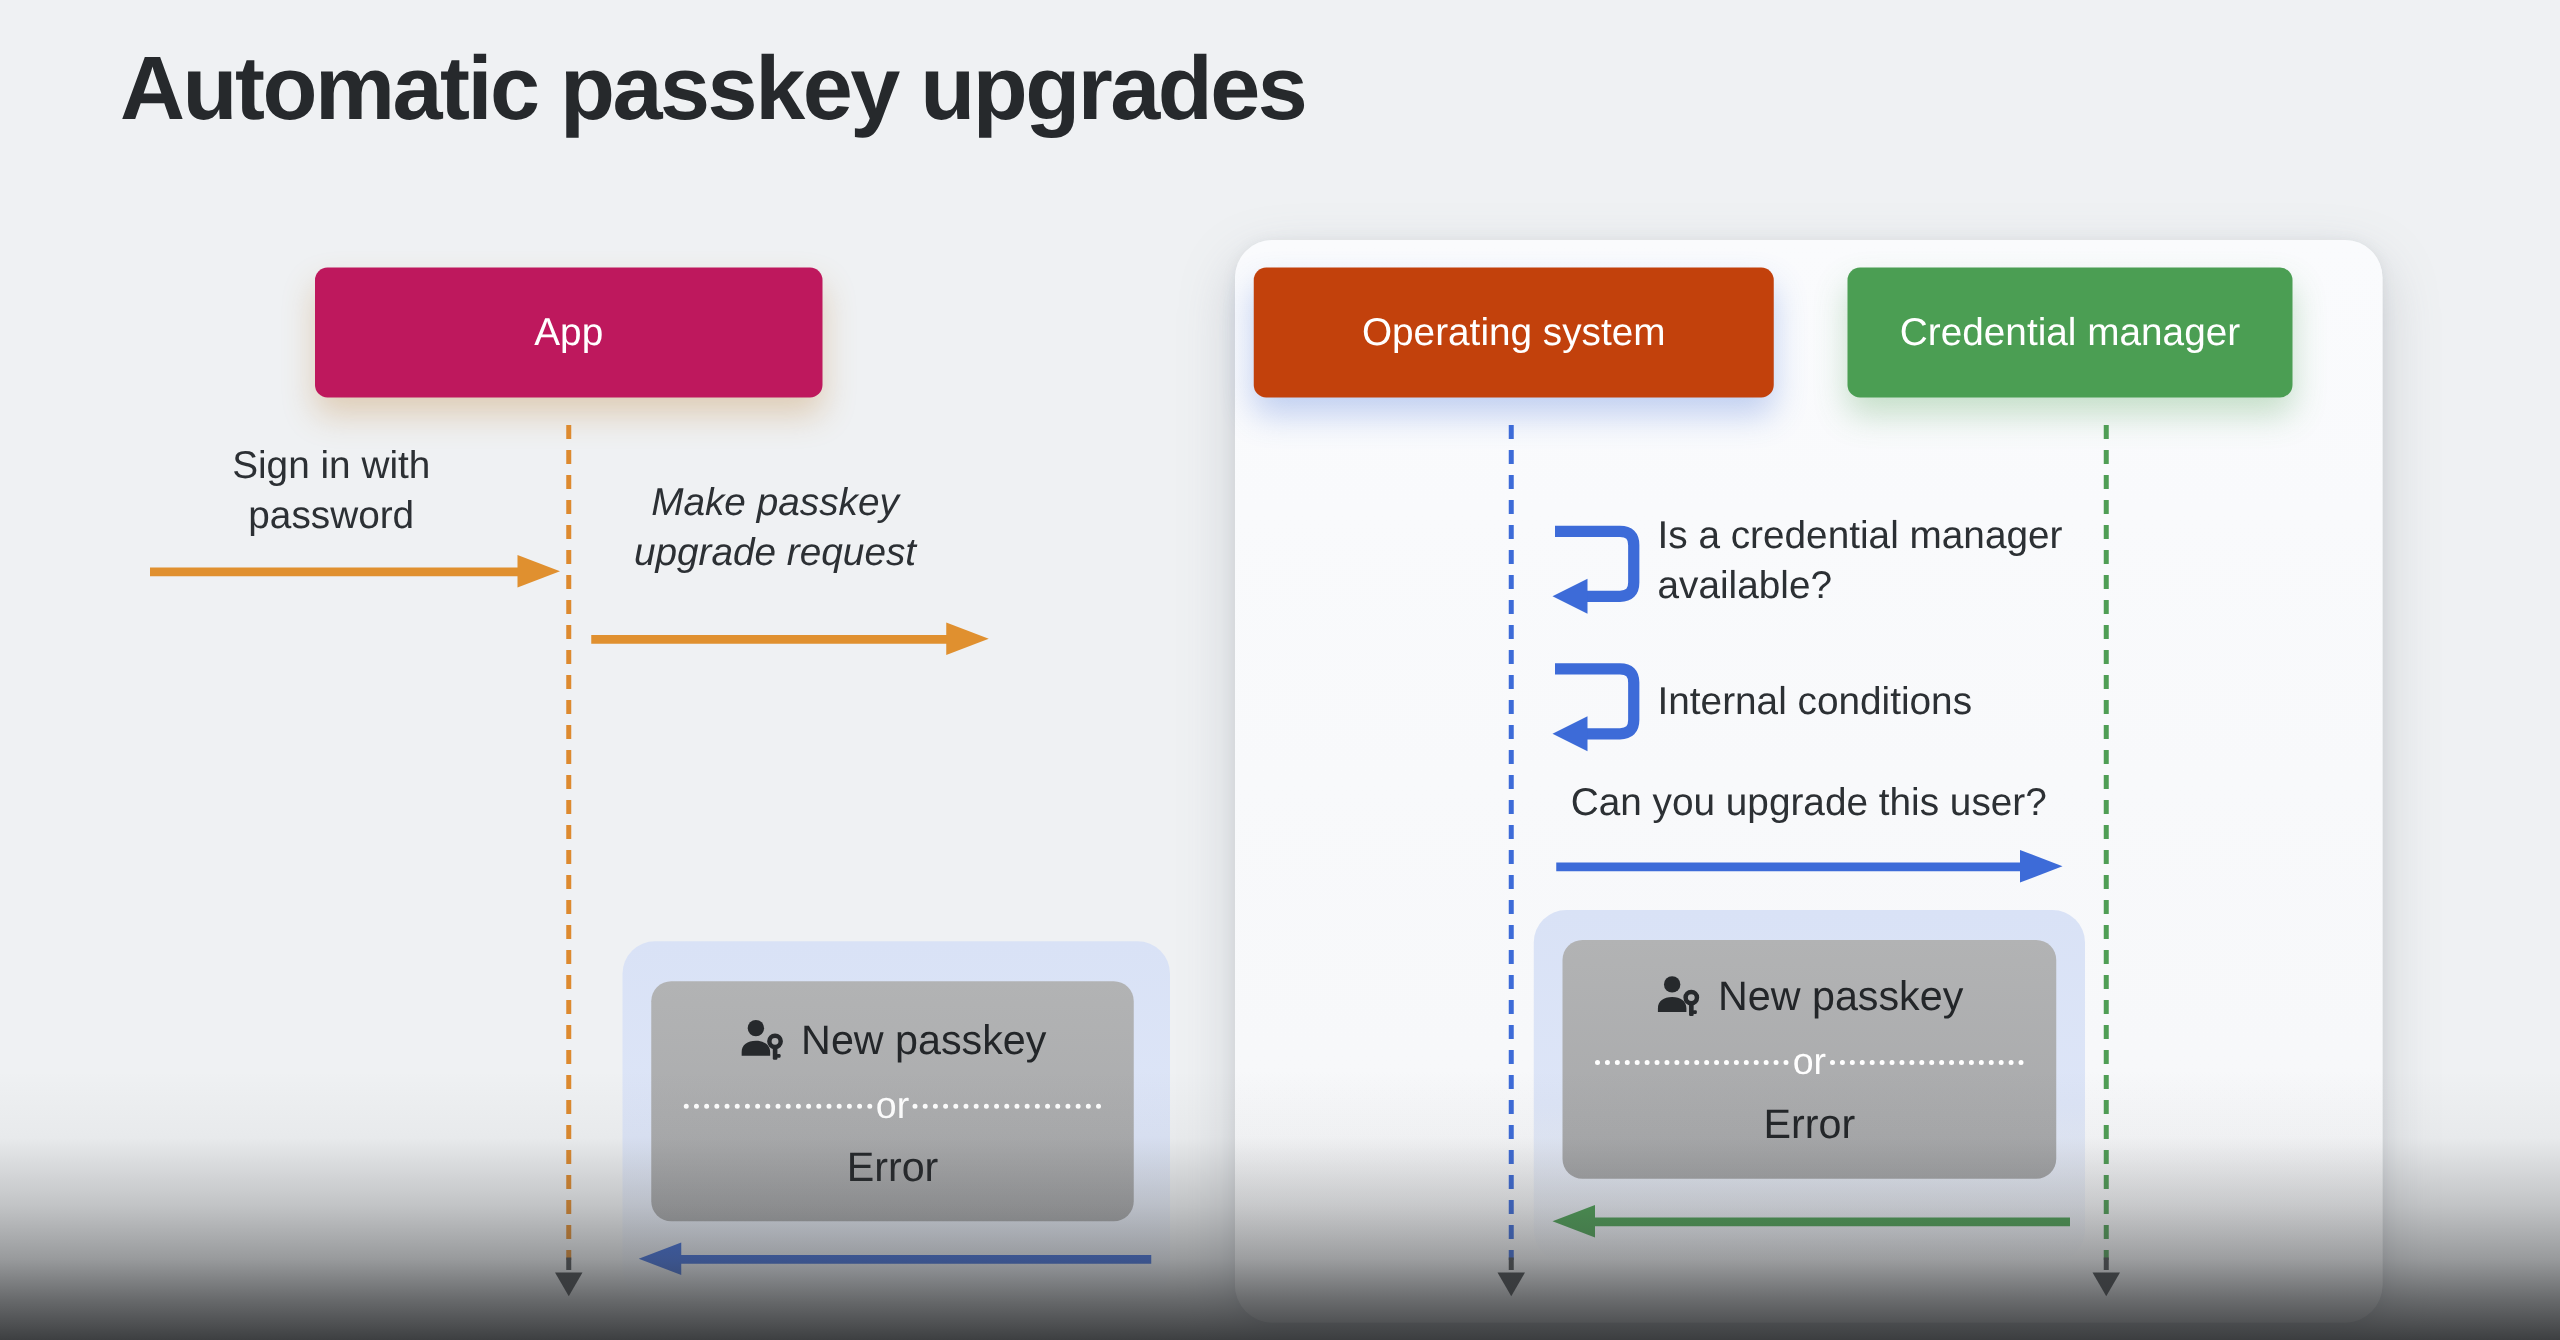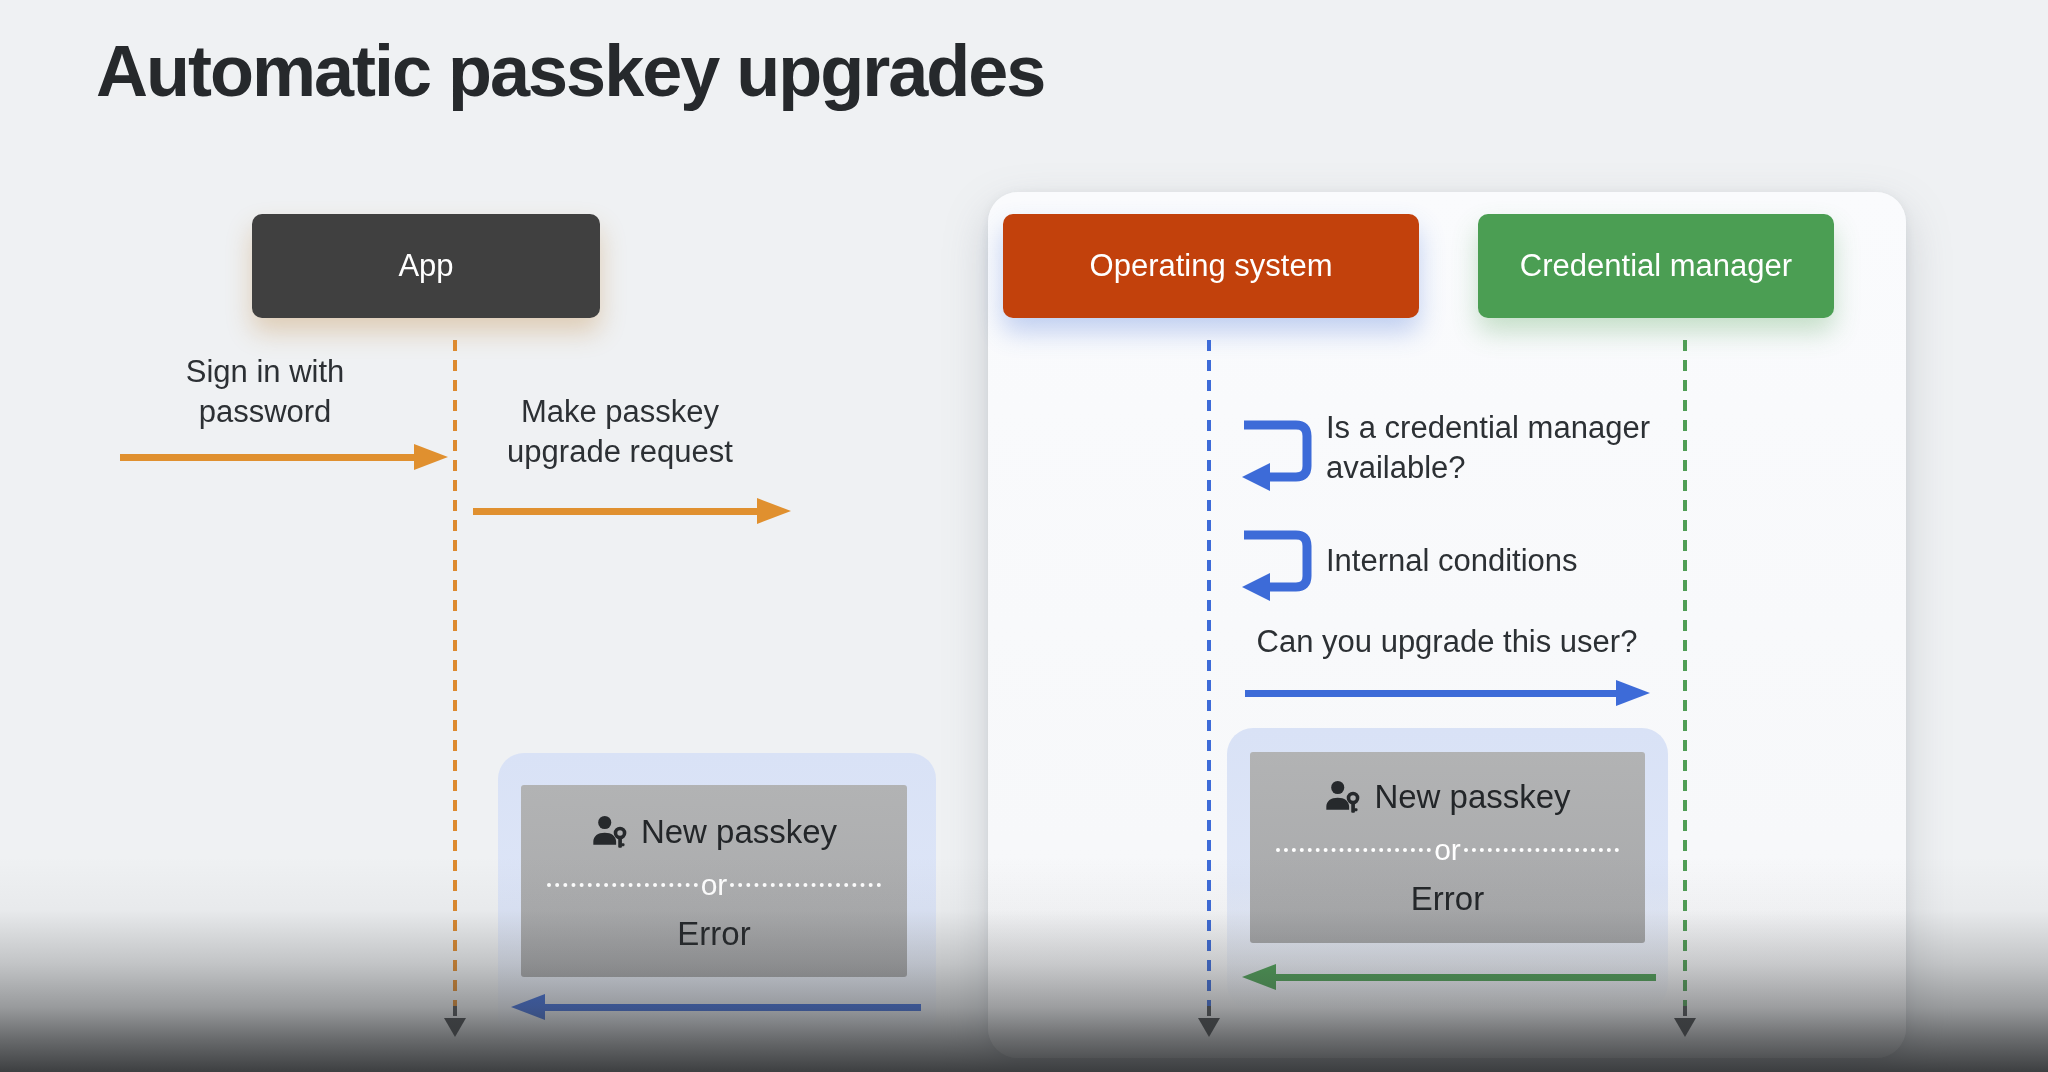--- a/index.html
+++ b/index.html
@@ -25,21 +25,21 @@
     border-radius:30px;
     box-shadow:0 18px 45px rgba(110,118,130,0.28), 0 2px 10px rgba(120,128,140,0.12);
   }
 
   
   .actor{
     top:214px;height:104px;border-radius:10px;
     display:flex;align-items:center;justify-content:center;
     color:#fff;font-size:31px;
   }
-  .actor.app{left:252px;width:348px;background:#404040;box-shadow:0 14px 26px rgba(186,124,44,0.30);}
+  .actor.app{left:252px;width:406px;background:#be185d;box-shadow:0 14px 26px rgba(186,124,44,0.30);}
   .actor.os {left:1003px;width:416px;background:#c2410c;box-shadow:0 14px 26px rgba(61,107,216,0.30);}
   .actor.cm {left:1478px;width:356px;background:#4B9E53;box-shadow:0 14px 26px rgba(75,158,83,0.30);}
 
   
   .lifeline{
     top:340px;width:4px;height:668px;
     background:repeating-linear-gradient(to bottom,var(--c) 0,var(--c) 11px,transparent 11px,transparent 20px);
   }
   .lifeline.app{left:453px;--c:#DD8A2F;}
   .lifeline.os {left:1207px;--c:#3D6BD8;}
@@ -48,21 +48,21 @@
   .lifeline-end{
     top:1018px;width:0;height:0;
     border-left:11px solid transparent;border-right:11px solid transparent;
     border-top:19px solid #3f4245;
   }
 
   
   .msg{font-size:31px;line-height:40px;color:#2c3034;}
   .msg.center{text-align:center;}
   .sign-in-label{left:105px;top:352px;width:320px;}
-  .make-request-label{left:460px;top:392px;width:320px;}
+  .make-request-label{left:460px;top:382px;width:320px;font-style:italic;}
   .cm-available-label{left:1326px;top:408px;width:420px;}
   .internal-conditions-label{left:1326px;top:541px;width:420px;}
   .can-upgrade-label{left:1209px;top:622px;width:476px;}
 
   
   .shaft{height:7px;}
   .head-r{width:0;height:0;border-top:13px solid transparent;border-bottom:13px solid transparent;}
   .head-l{width:0;height:0;border-top:13px solid transparent;border-bottom:13px solid transparent;}
   .orange .shaft{background:#E0902F;}
   .orange .head-r{border-left:34px solid #E0902F;}
@@ -71,21 +71,21 @@
   .blue .head-l{border-right:34px solid #3D6BD8;}
   .green .shaft{background:#4CA054;}
   .green .head-l{border-right:34px solid #4CA054;}
 
   
   .result-container{
     border-radius:26px;
     background:linear-gradient(180deg,#d9e2f6 0%,#dde5f7 55%,rgba(246,248,252,0.15) 100%);
   }
   .result-card{
-    border-radius:3px;
+    border-radius:16px;
     background:linear-gradient(180deg,#b2b3b4 0%,#a7a8aa 100%);
   }
   .card-row{position:absolute;left:0;width:100%;display:flex;align-items:center;justify-content:center;}
   .np-label,.err-label{font-size:33px;color:#232629;}
   .or-row{padding:0 26px;box-sizing:border-box;}
   .dotline{flex:1;height:0;border-top:4px dotted #ffffff;}
   .or-label{font-size:30px;color:#ffffff;margin:0 3px;}
 
   
   .fade{

